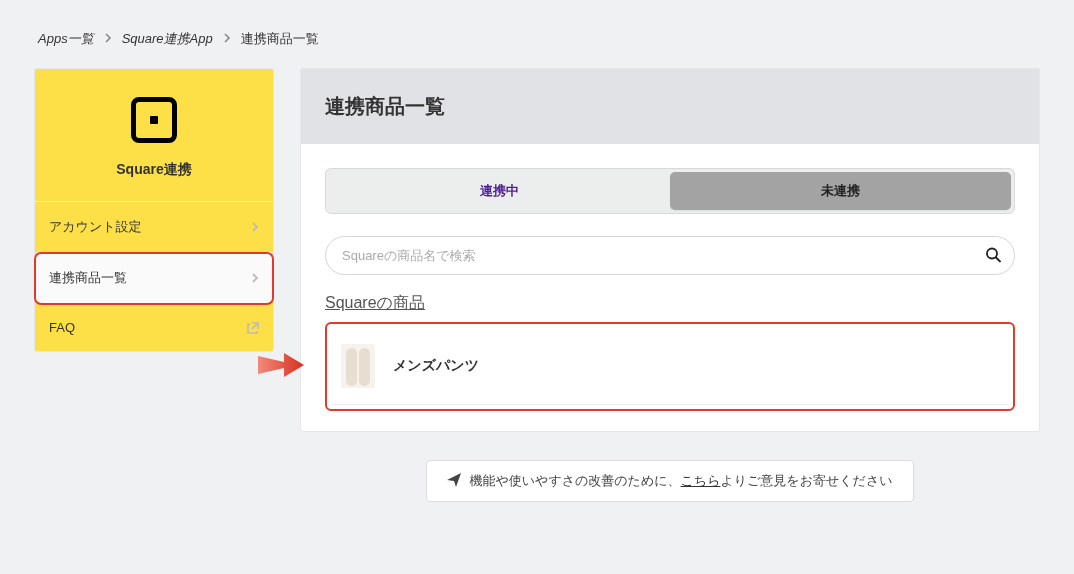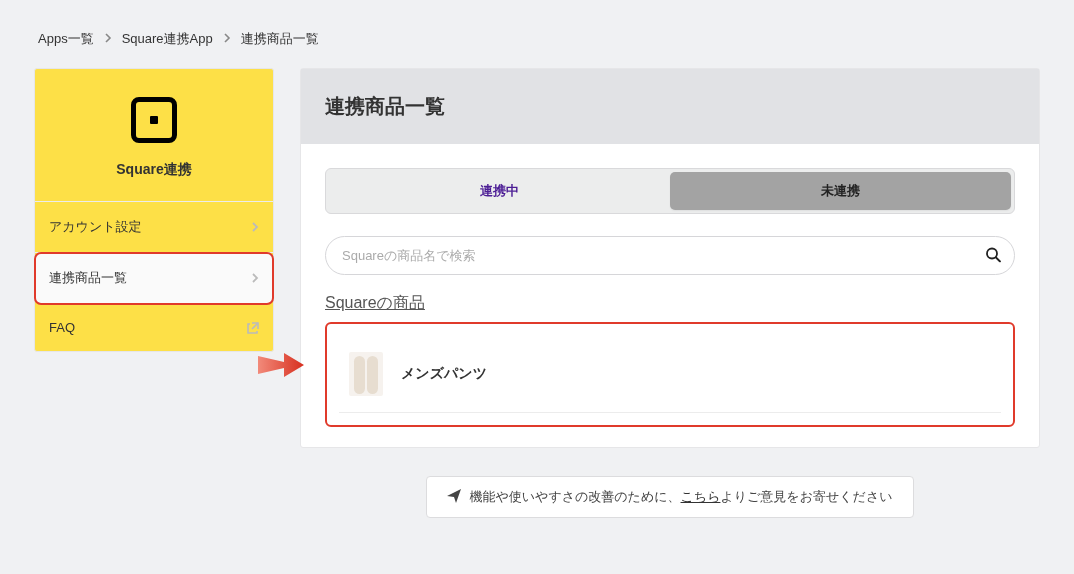--- a/index.html
+++ b/index.html
@@ -18,21 +18,21 @@
   
   .breadcrumb {
     display: flex;
     align-items: center;
     gap: 10px;
     font-size: 13px;
     color: #333;
     margin-bottom: 20px;
     margin-left: 4px;
   }
-  .breadcrumb a { color: #333; text-decoration: none; }
+  .breadcrumb a { color: #333; text-decoration: none; font-style: italic; }
   .breadcrumb .sep { color: #888; font-size: 11px; }
   .breadcrumb .current { color: #333; }
 
   .columns { display: flex; gap: 26px; align-items: flex-start; }
 
   
   .sidebar {
     width: 240px;
     background: #fde047;
     border: 1px solid #e6e6e8;
@@ -154,21 +154,21 @@
   .section-label {
     font-size: 16px;
     color: #555;
     margin-bottom: 8px;
     text-decoration: underline;
   }
 
   .product-box {
     border: 2px solid #e03a2b;
     border-radius: 6px;
-    padding: 12px;
+    padding: 4px;
   }
   .product-row {
     display: flex;
     align-items: center;
     gap: 18px;
     padding: 16px 10px;
     border-bottom: 1px solid #ececec;
   }
   .product-thumb {
     width: 34px; height: 44px;

